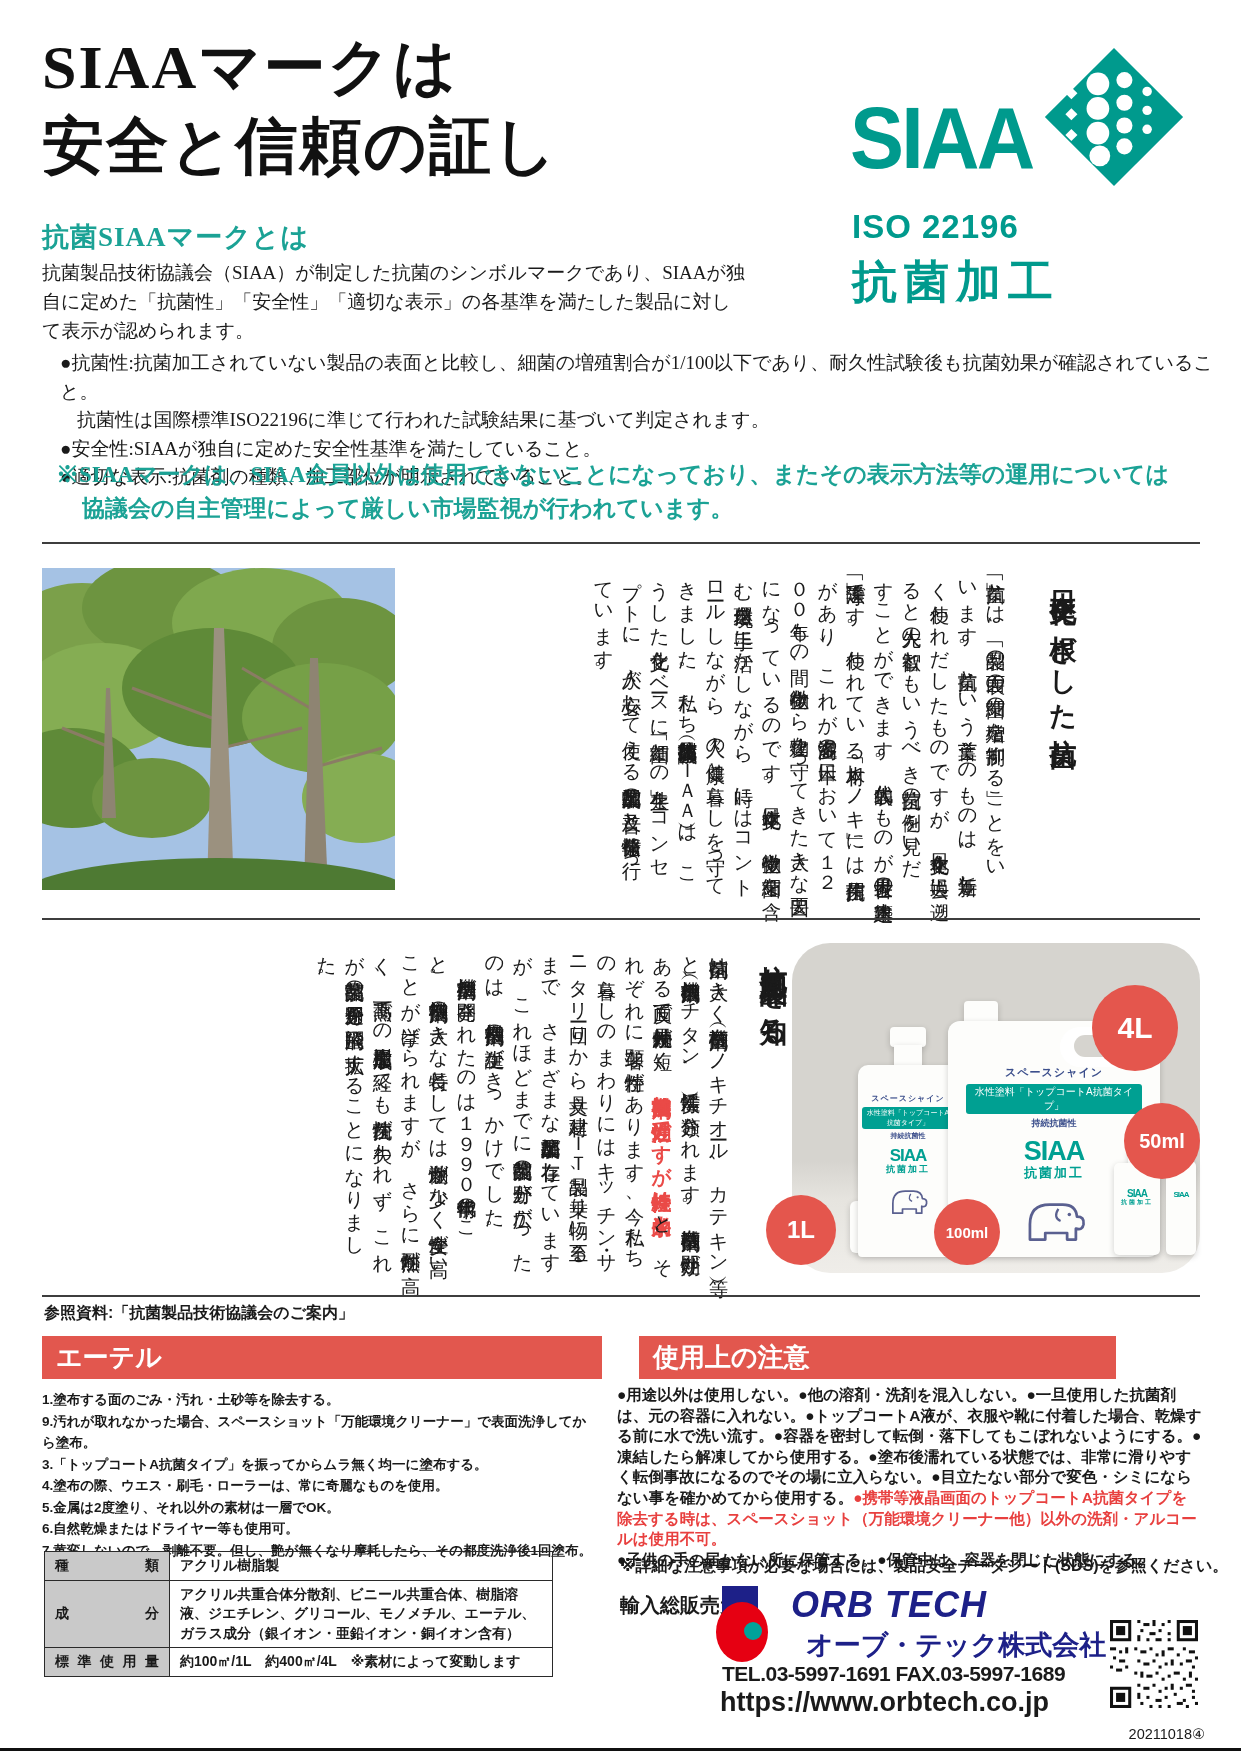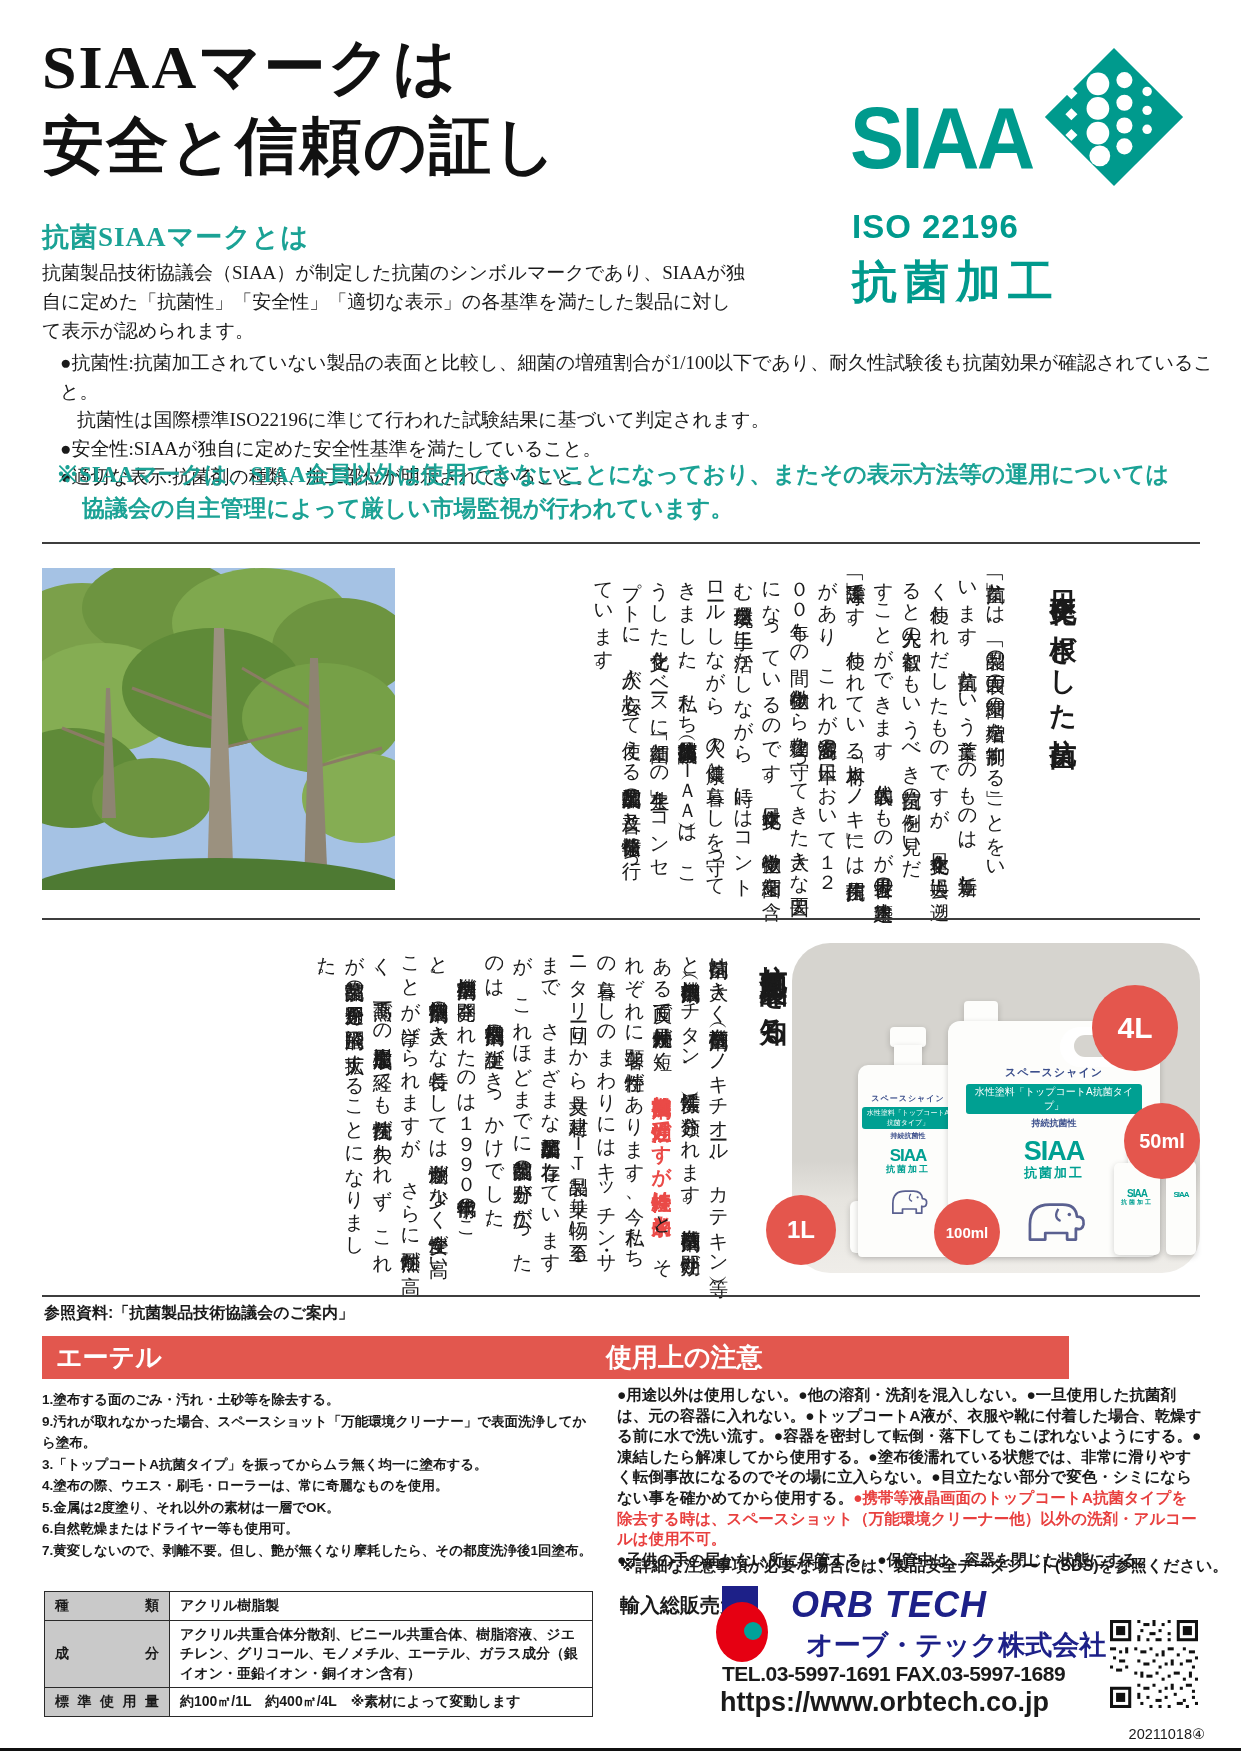--- a/index.html
+++ b/index.html
@@ -50,23 +50,23 @@
   .lbl-prod{display:inline-block;background:#00a092;color:#fff;border-radius:3px;padding:1px 3px;}
   .lbl-feat{color:#3c4f8c;font-weight:700;}
   .lbl-siaa{color:#00a092;font-weight:800;letter-spacing:-1px;line-height:1;}
   .lbl-kakou{color:#00a092;font-weight:700;letter-spacing:2px;line-height:1.2;}
 
   
   .reference{left:44px;top:1303px;font-size:16px;font-weight:600;}
   .bar{top:1336px;height:43px;background:#e2574e;color:#fff;font-size:26px;font-weight:700;
        line-height:43px;padding-left:14px;box-sizing:border-box;}
   .bar.left{left:42px;width:560px;}
-  .bar.right{left:592px;width:477px;}
+  .bar.right{left:639px;width:477px;}
   .usage-list{left:42px;top:1389px;width:558px;font-size:13.5px;line-height:21.5px;font-weight:600;}
-  .spec{left:44px;top:1551px;width:549px;border-collapse:collapse;font-size:14px;margin-top:40px;}
+  .spec{left:44px;top:1551px;width:509px;border-collapse:collapse;font-size:14px;}
   .spec td{border:1.5px solid #2a2a2a;padding:4px 10px;}
   .spec .k{width:104px;background:#c9c9c9;font-weight:700;text-align:justify;text-align-last:justify;}
   .spec .v{font-weight:600;line-height:1.4;}
   .notes{left:617px;top:1385px;width:585px;font-size:15.5px;line-height:20.6px;font-weight:600;}
   .notes .red{color:#e8403f;}
   .sds{left:620px;top:1556px;font-size:16px;font-weight:600;}
   .dist-label{left:620px;top:1592px;font-size:20px;font-weight:800;}
   .orb-sq{left:722px;top:1586px;width:36px;height:38px;background:#1d2088;z-index:1;}
   .orb-el{left:716px;top:1602px;width:52px;height:60px;background:#e60012;border-radius:50%;z-index:2;}
   .orb-dot{left:744px;top:1622px;width:18px;height:18px;background:#00a29a;border-radius:50%;z-index:3;}

